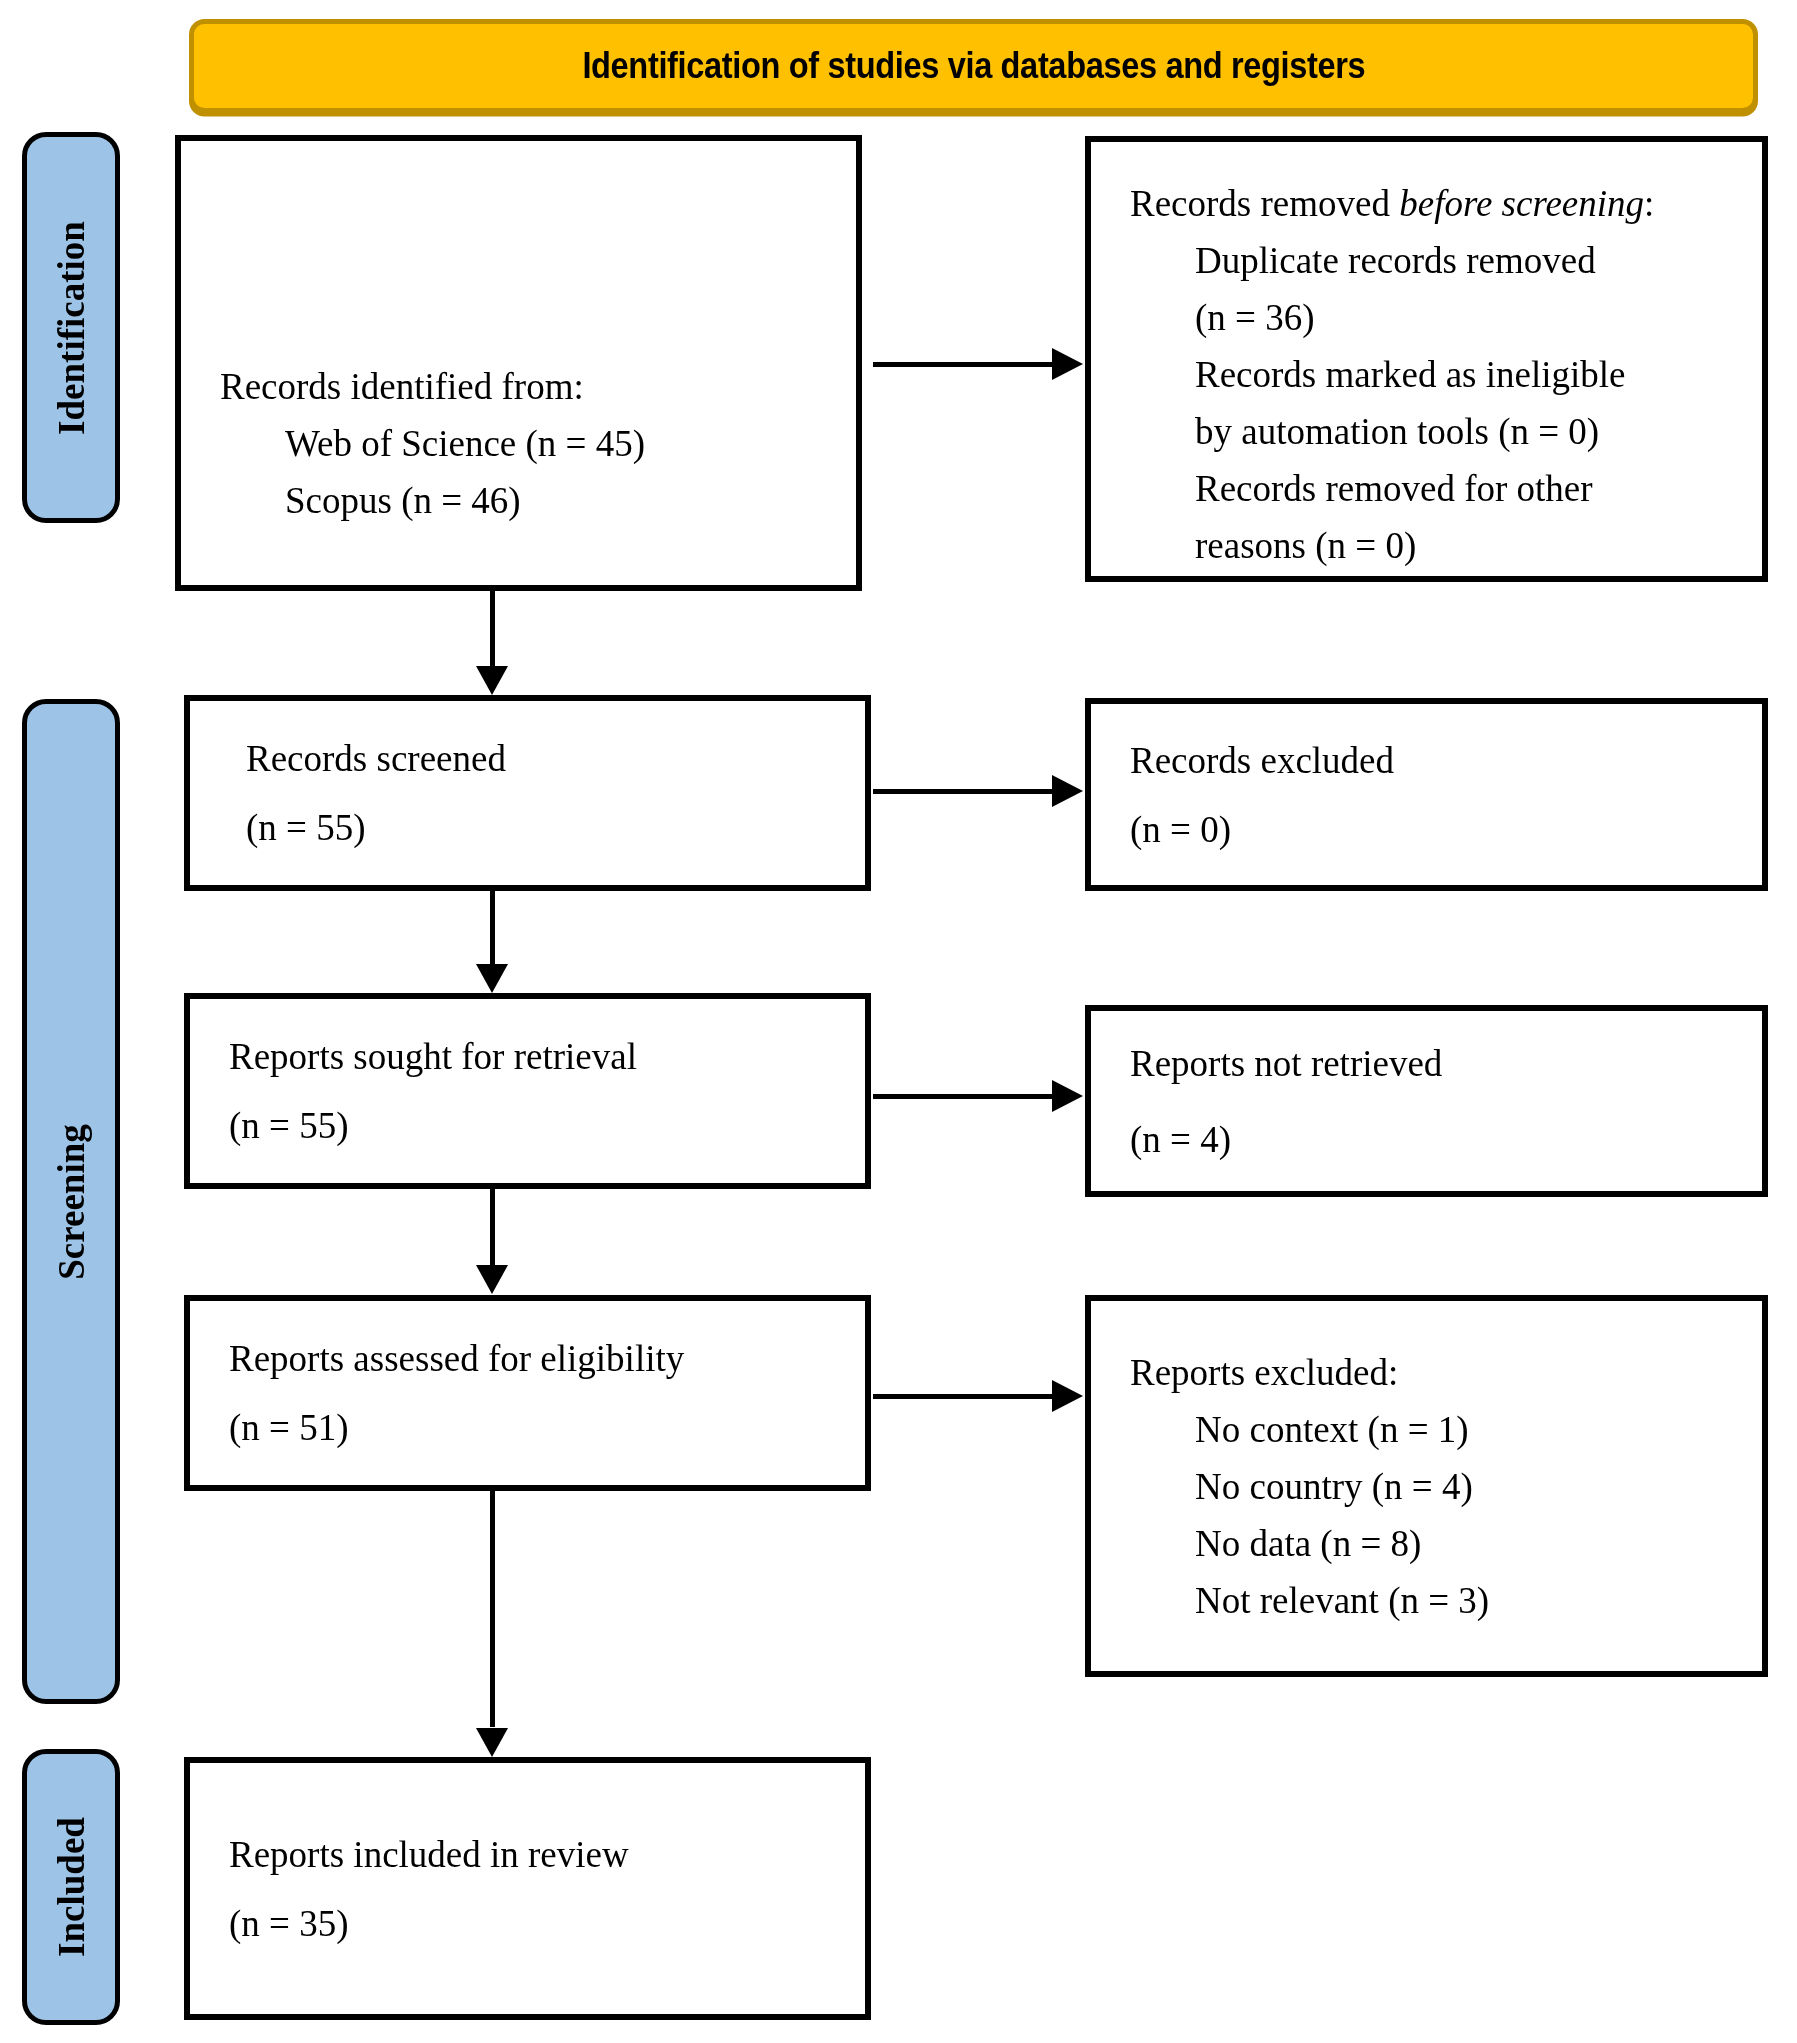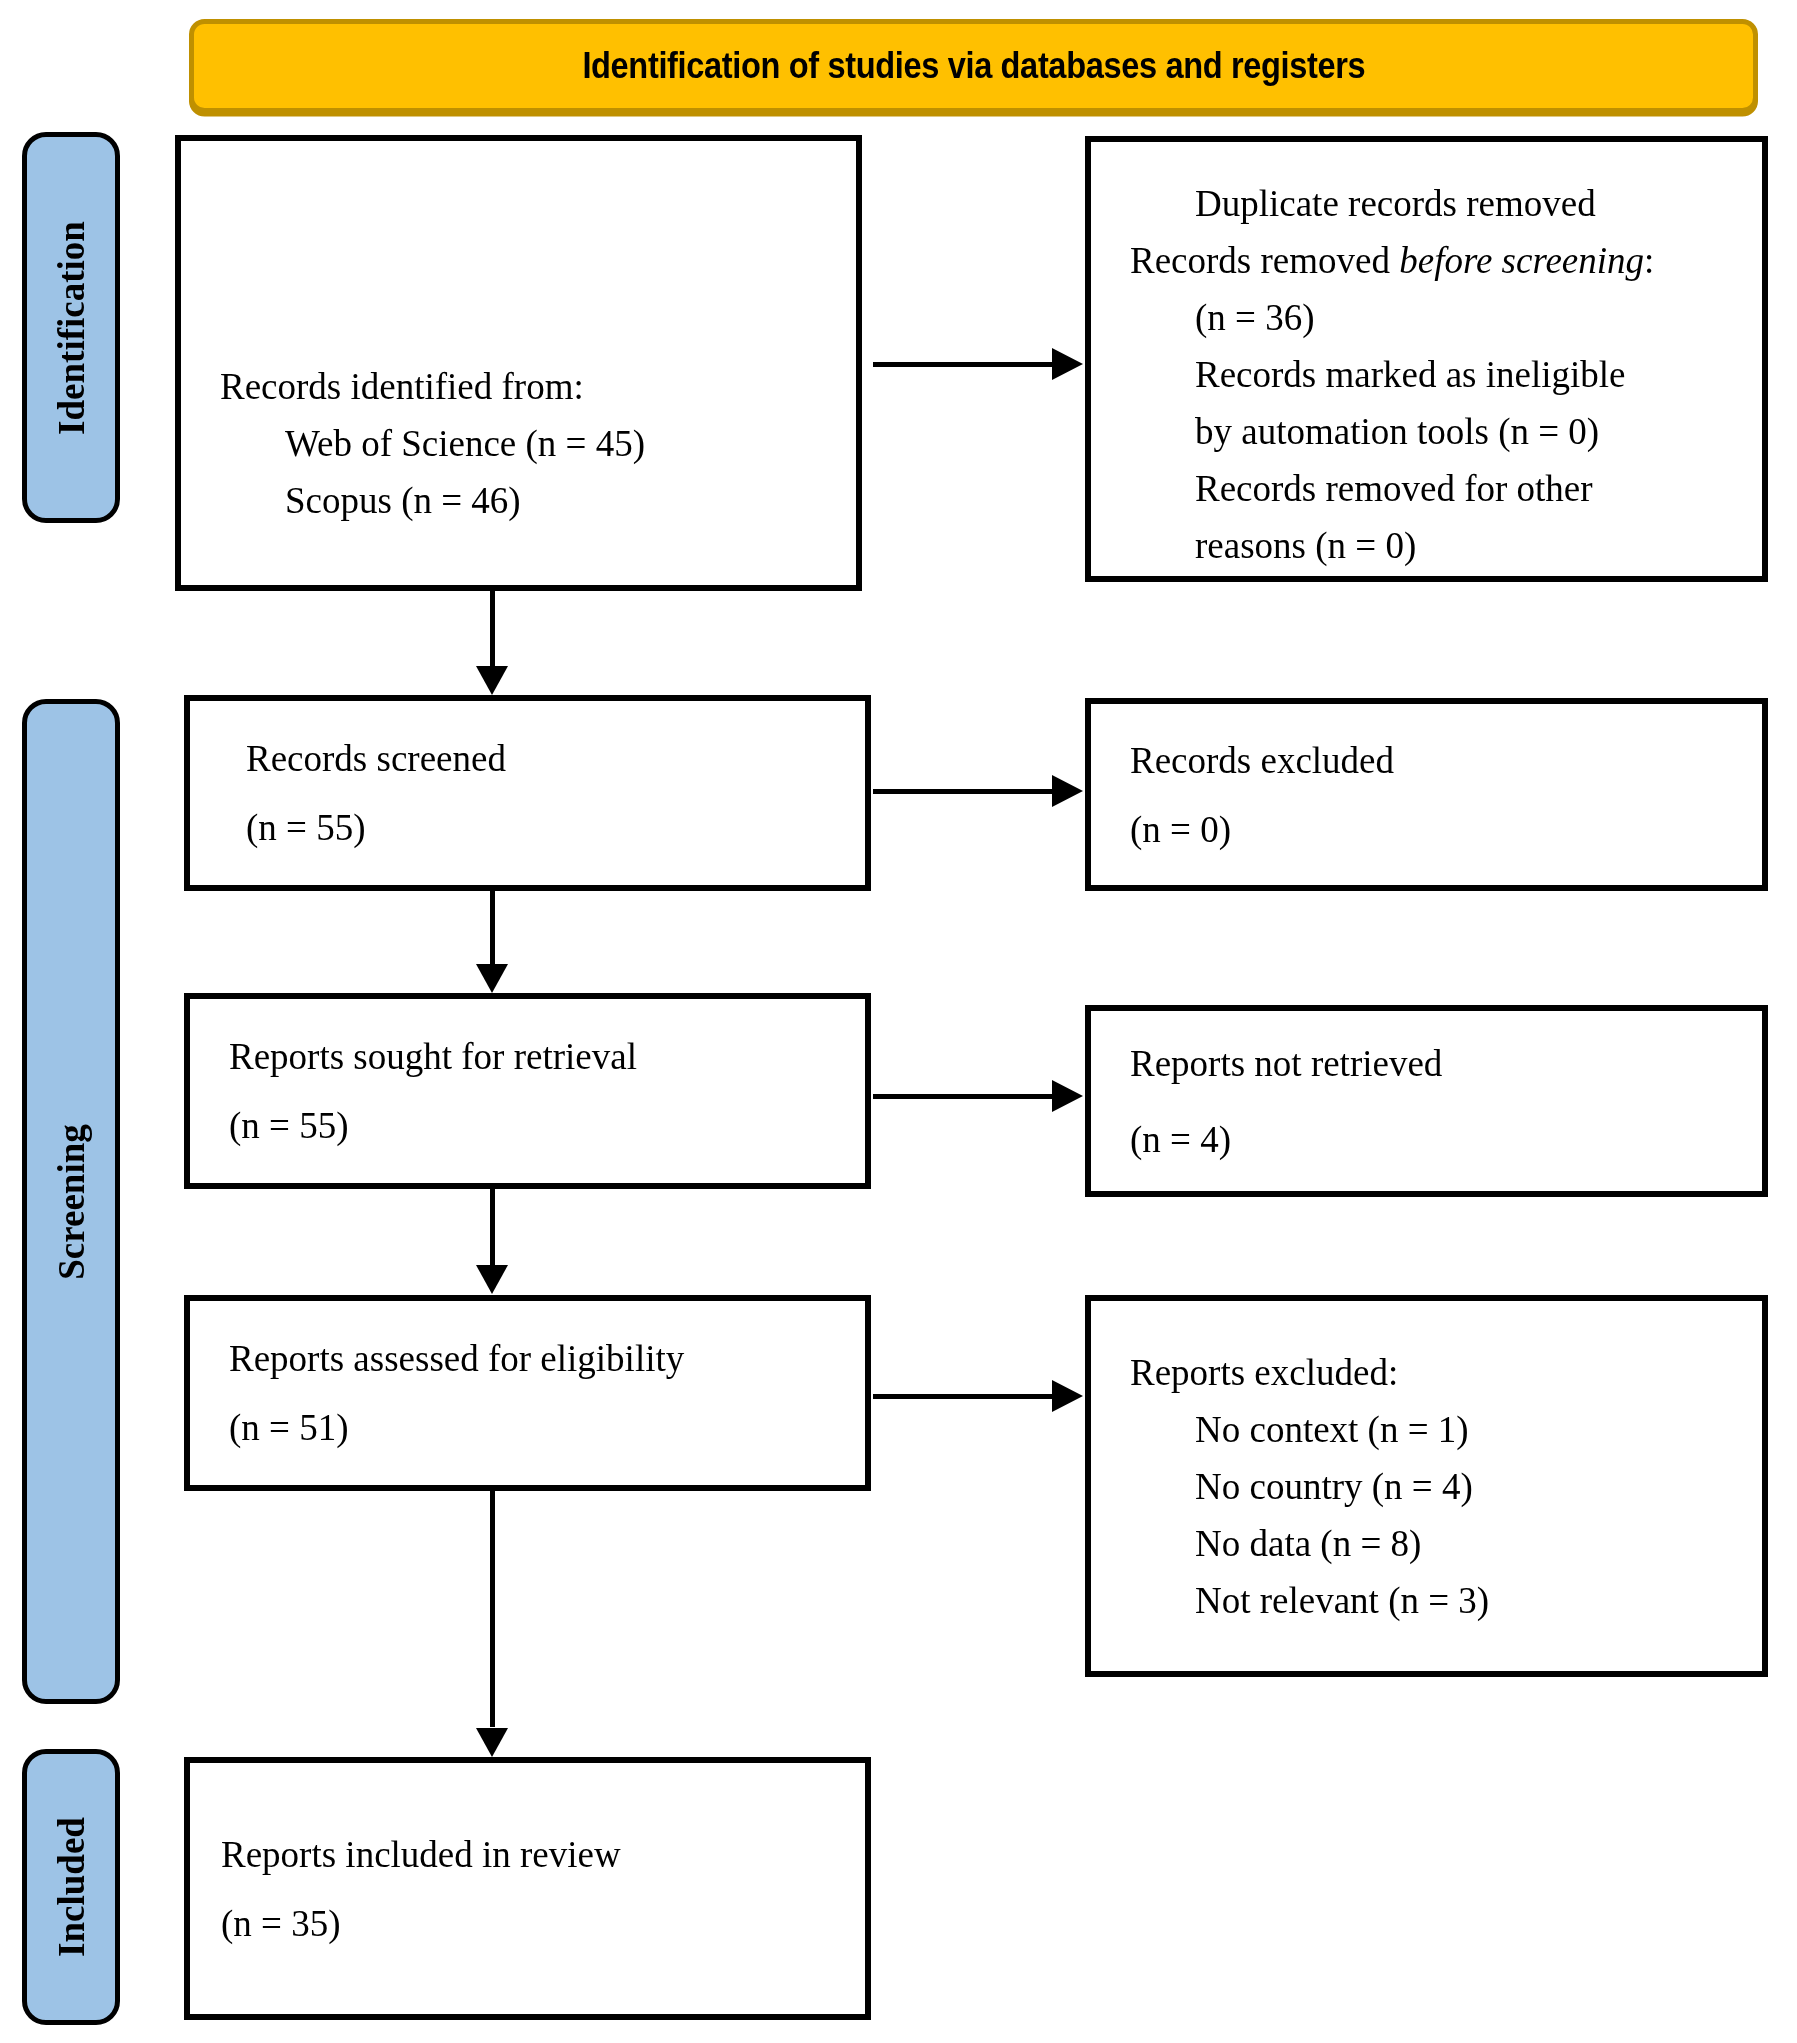--- a/index.html
+++ b/index.html
@@ -81,21 +81,21 @@
   }
 
   .box-identified      { left:175px;  top:135px;  width:687px; height:456px; padding:217px 17.4px 0 39px; }
   .box-removed         { left:1085px; top:136px;  width:683px; height:446px; padding:33px 15.6px 0 39px; }
   .box-screened        { left:184px;  top:695px;  width:687px; height:196px; padding-left:56px; }
   .box-records-excluded{ left:1085px; top:698px;  width:683px; height:193px; padding-left:39px; }
   .box-sought          { left:184px;  top:993px; width:687px; height:196px; padding-left:39px; }
   .box-not-retrieved   { left:1085px; top:1005px; width:683px; height:192px; padding-left:39px;gap:19px; }
   .box-assessed        { left:184px;  top:1295px; width:687px; height:196px; padding-left:39px; }
   .box-reports-excluded{ left:1085px; top:1295px; width:683px; height:382px; padding-left:39px; row-gap:0; }
-  .box-included        { left:184px;  top:1757px; width:687px; height:263px; padding-left:31px; }
+  .box-included        { left:184px;  top:1757px; width:687px; height:263px; padding-left:39px; }
 
   
   .vline{ position:absolute; width:5.2px;  background:var(--ink); }
   .hline{ position:absolute; height:5.2px; background:var(--ink); }
   .head-down{
     position:absolute; width:0; height:0;
     border-left:16.5px solid transparent;
     border-right:16.5px solid transparent;
     border-top:29.5px solid var(--ink);
   }
@@ -143,22 +143,22 @@
     <span>Included</span>
   </div>
 
   <div class="box box-identified">
     <div class="line">Records identified from:</div>
     <div class="line indent">Web of Science (n = 45)</div>
     <div class="line indent">Scopus (n = 46)</div>
   </div>
 
   <div class="box box-removed">
+    <div class="line"><span>Records removed </span><i>before screening</i><span>:</span></div>
     <div class="line indent">Duplicate records removed</div>
-    <div class="line"><span>Records removed </span><i>before screening</i><span>:</span></div>
     <div class="line indent">(n = 36)</div>
     <div class="line indent">Records marked as ineligible</div>
     <div class="line indent">by automation tools (n = 0)</div>
     <div class="line indent">Records removed for other</div>
     <div class="line indent">reasons (n = 0)</div>
   </div>
 
   <div class="box box-center box-screened">
     <div class="line">Records screened</div>
     <div class="line">(n = 55)</div>

